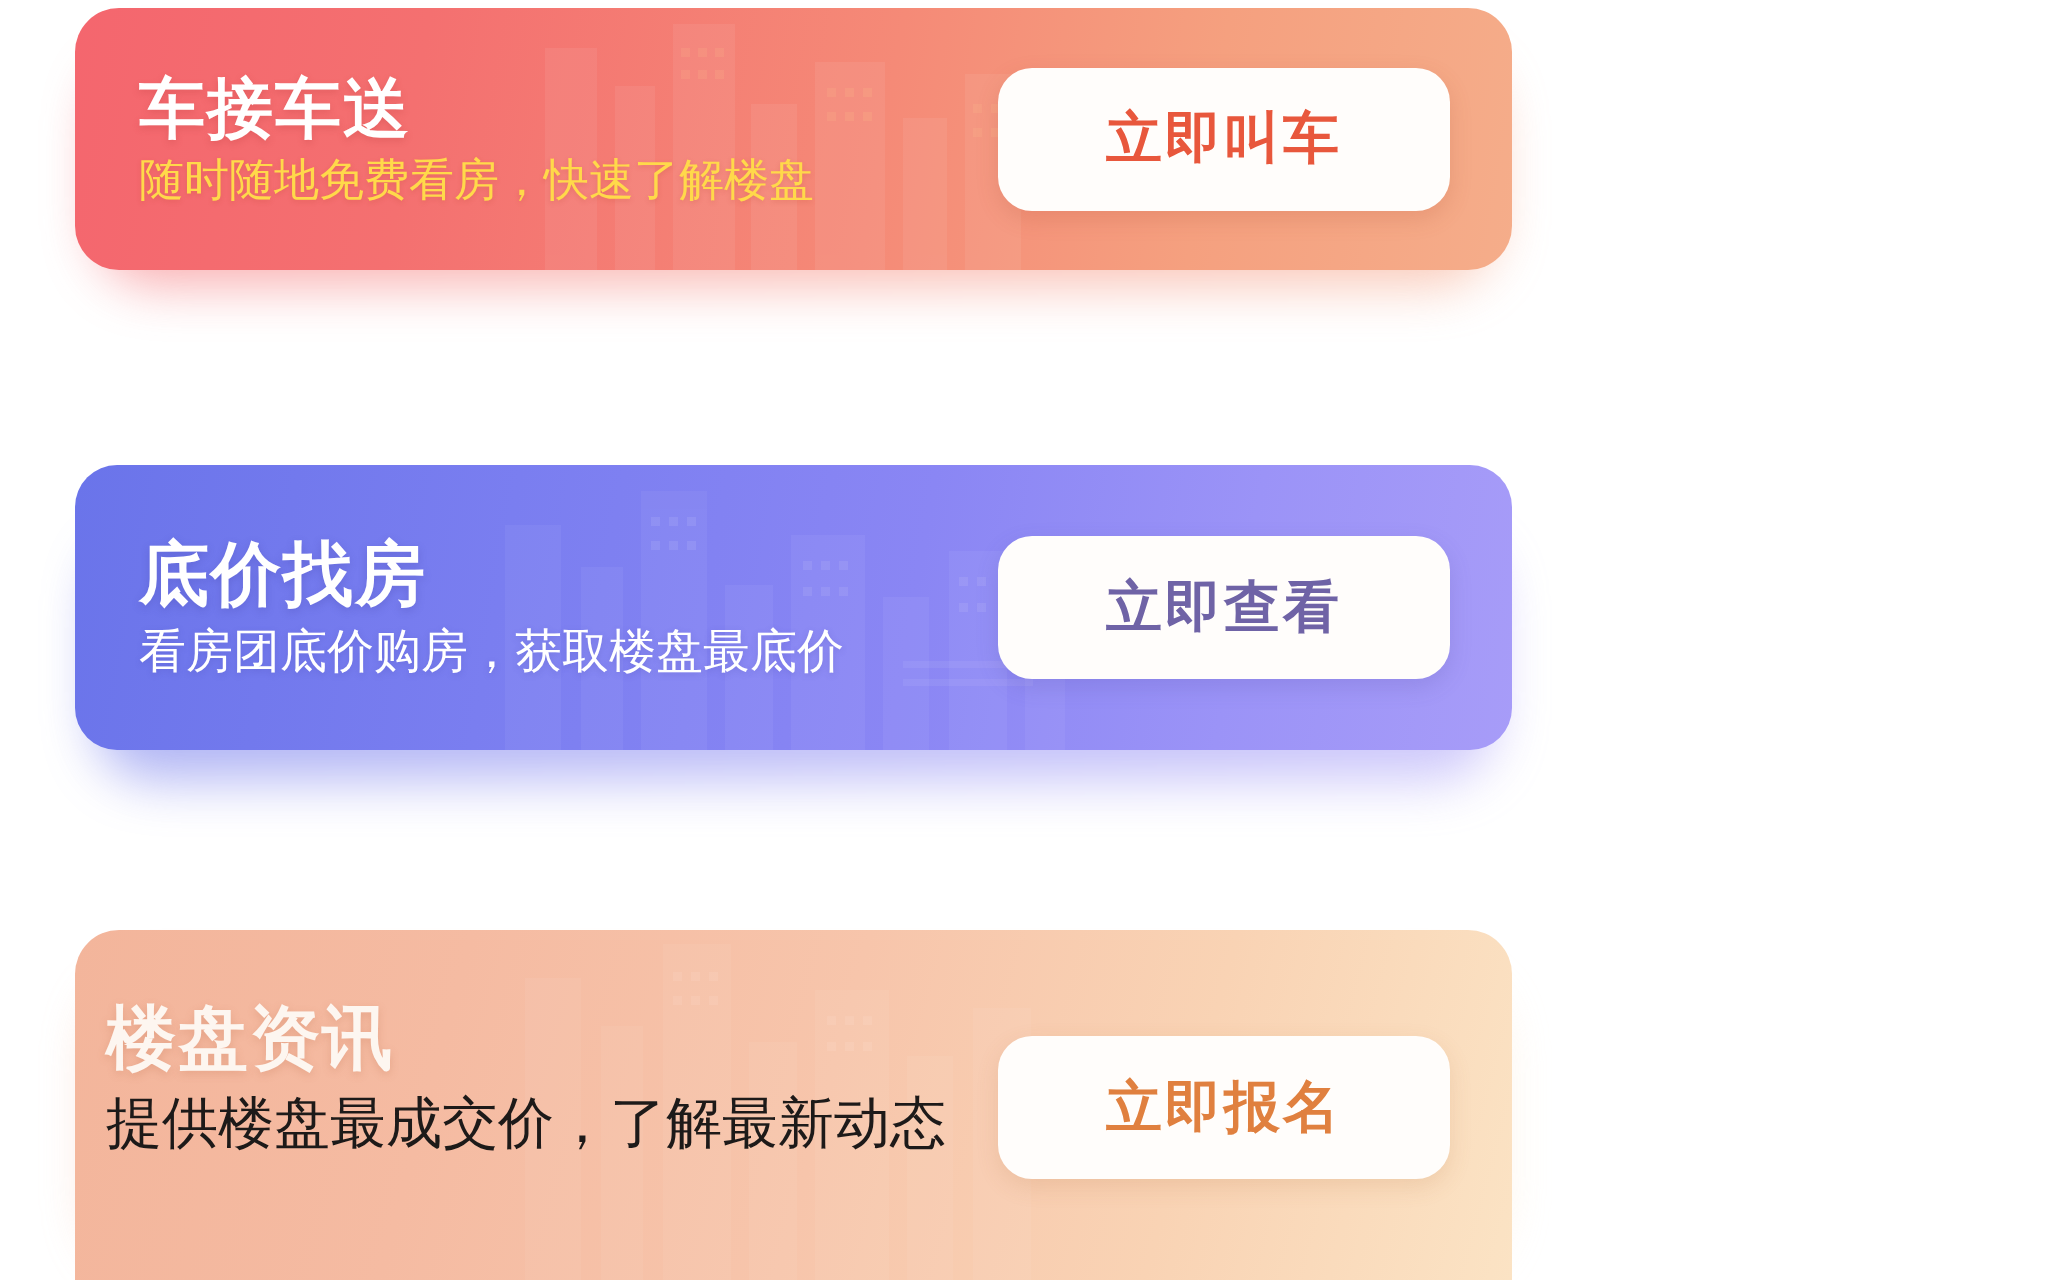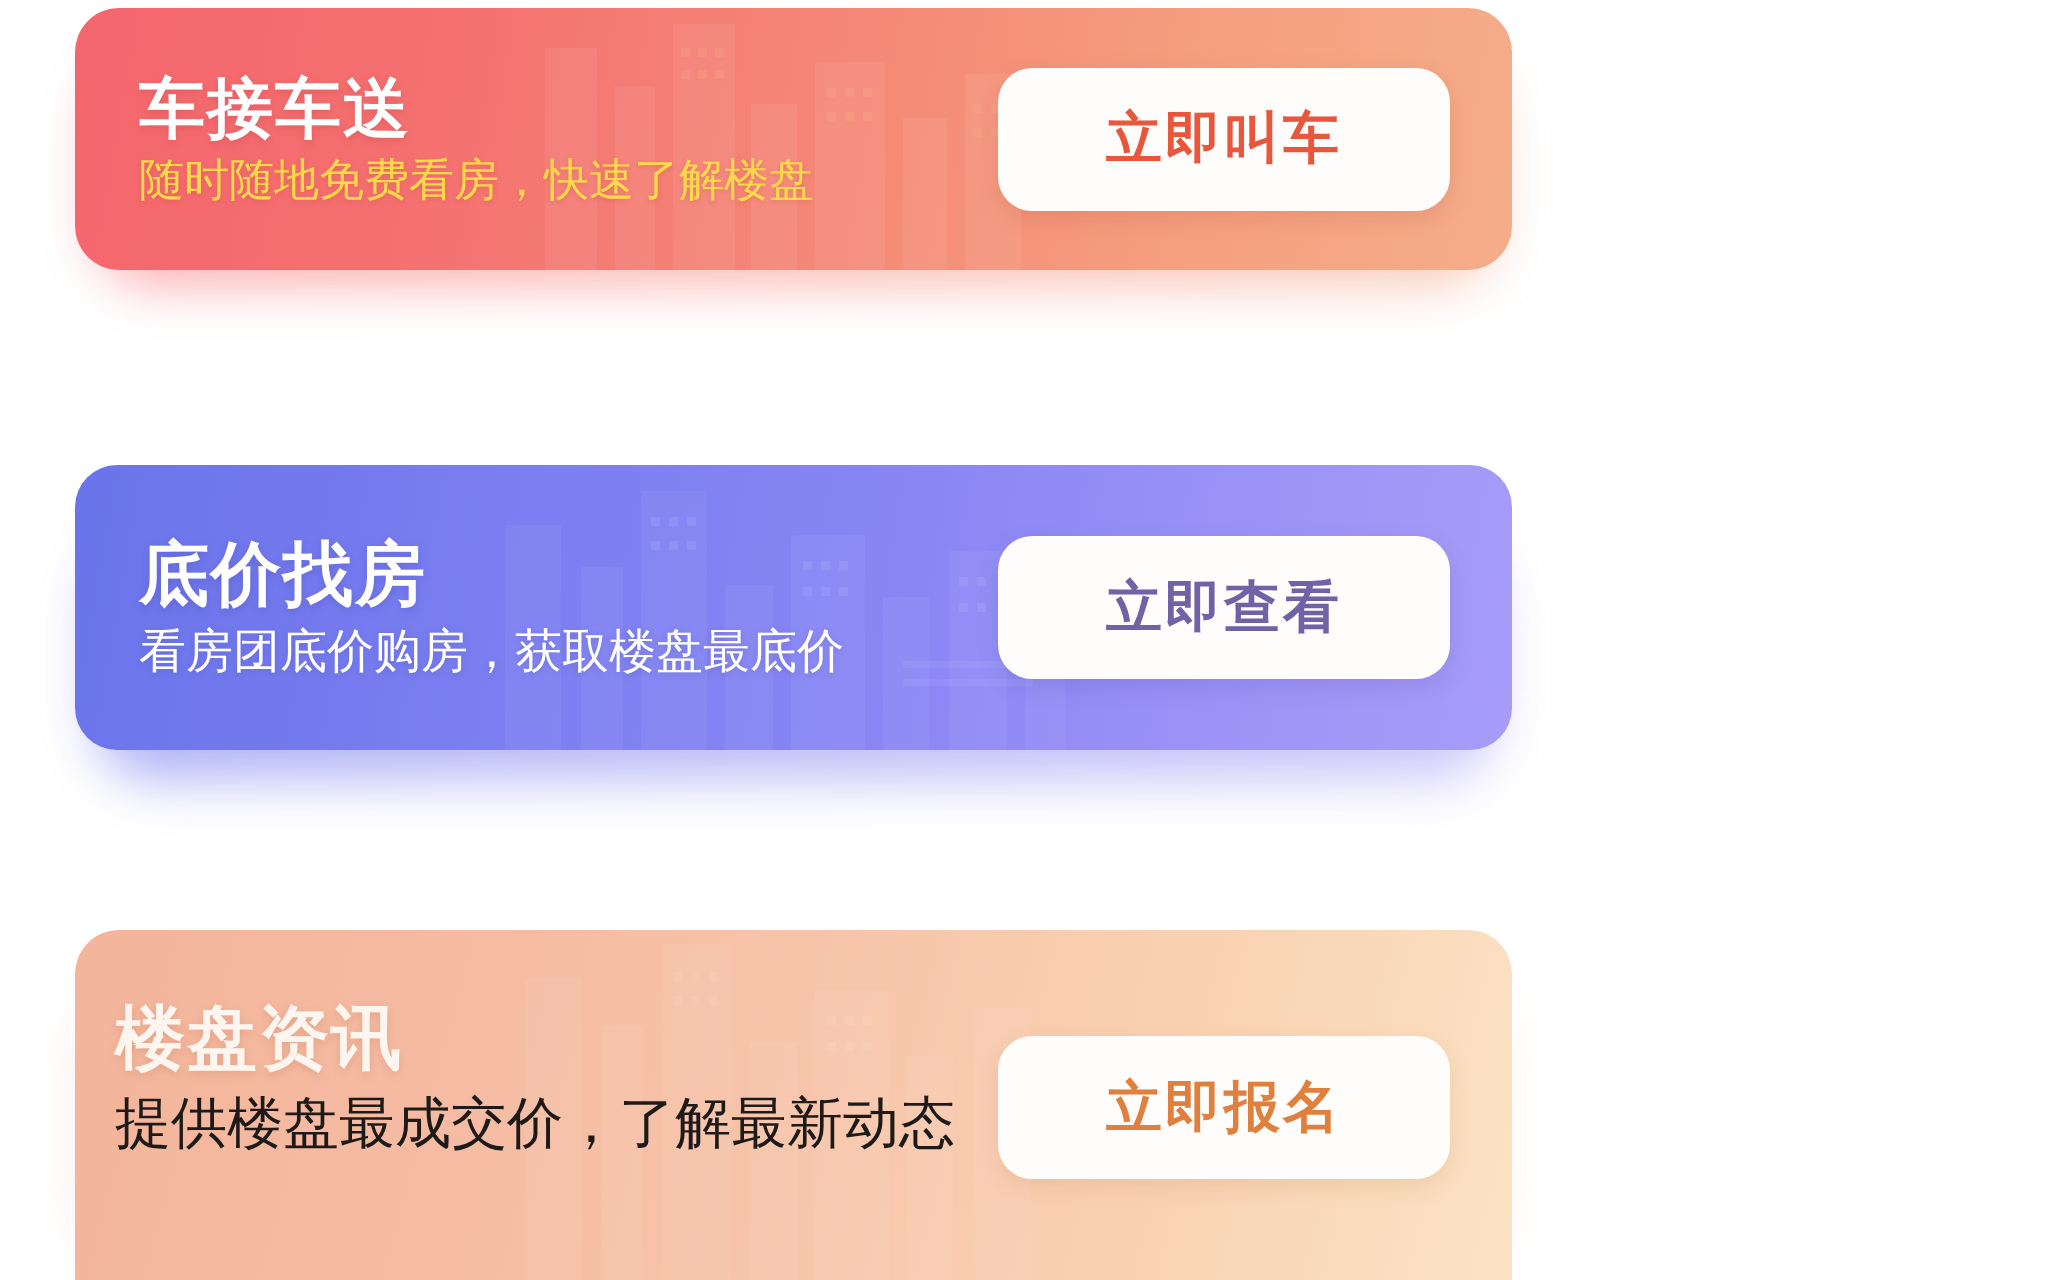--- a/index.html
+++ b/index.html
@@ -139,21 +139,21 @@
     background: linear-gradient(105deg,#f3b59b 0%, #fbe3c4 100%);
   }
   #card-3 .card-title    { font-size: 70px; color: #fdf6f0; margin-bottom: 16px;
                            text-shadow: 0 3px 8px rgba(190,110,75,.26); }
   #card-3 .card-subtitle { font-size: 56px; color: #1d1a19; }
   #card-3 .card-cta {
     width: 452px; height: 143px; border-radius: 34px;
     font-size: 56px; color: #e0803f;
     box-shadow: 0 8px 22px rgba(180,110,60,.16);
   }
-  #card-3 .card-body { padding-left: 40px; padding-right: 62px;
+  #card-3 .card-body { padding-left: 31px; padding-right: 62px;
                        align-items: flex-start; padding-top: 72px; }
   #card-3 .card-cta-wrap { margin-top: 34px; }
 </style>
 </head>
 <body>
 
 <div id="stage">
 
   <div class="card-shadow" id="card-1-shadow"></div>
   <div class="card-shadow" id="card-2-shadow"></div>

